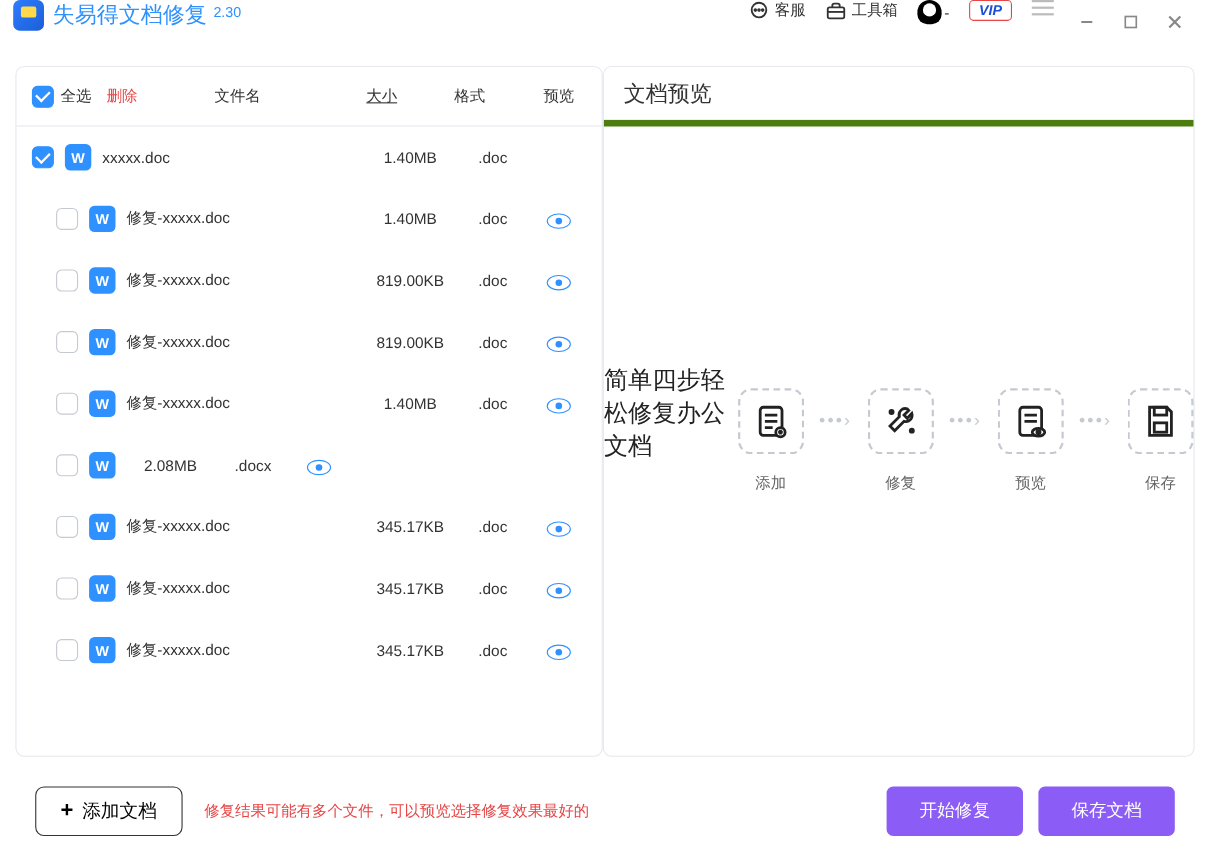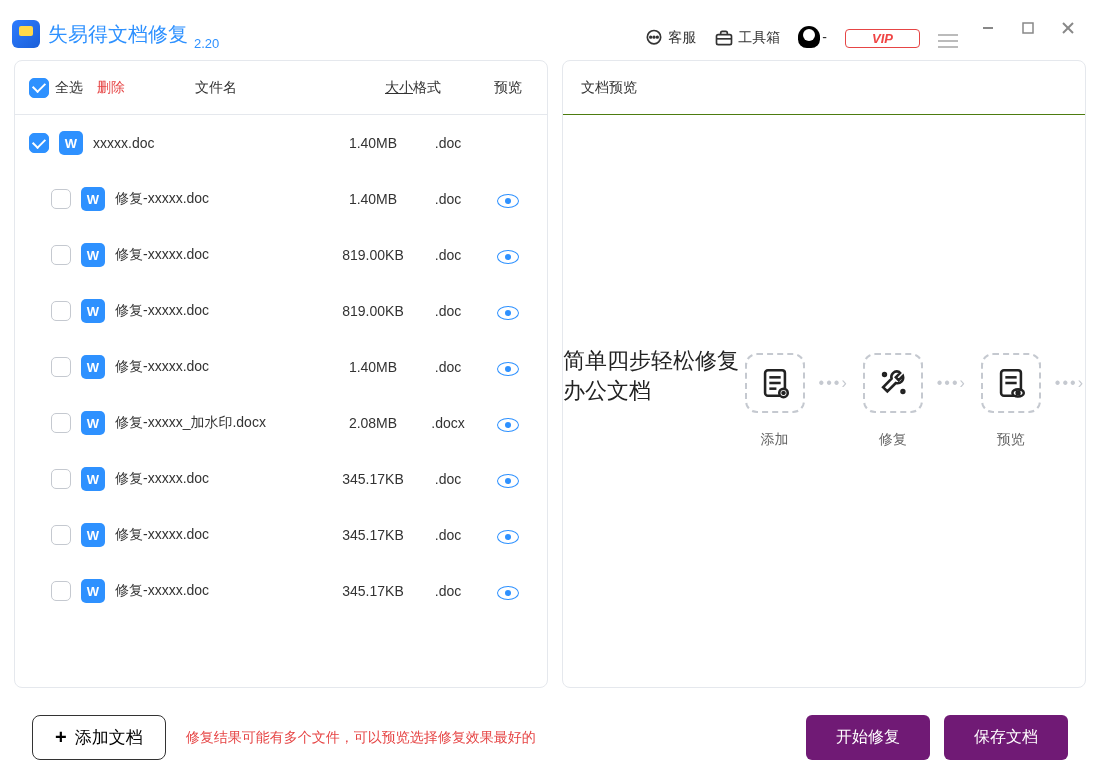--- a/index.html
+++ b/index.html
@@ -1,83 +1,83 @@
 <!DOCTYPE html>
 <html><head>
 <meta charset="utf-8">
 <style>
 * { margin: 0; padding: 0; box-sizing: border-box; font-family: "Microsoft YaHei", sans-serif; }
 body { background: #fff; width: 1100px; height: 775px; overflow: hidden; }
 
-.titlebar { height: 48px; display: flex; align-items: flex-end; padding: 0 12px; }
+.titlebar { height: 48px; display: flex; align-items: flex-start; padding: 0 12px; }
 .logo-icon { width: 28px; height: 28px; background: linear-gradient(135deg, #2e7cff, #1a5fd8); border-radius: 6px; position: relative; margin-right: 8px; }
 .logo-icon::before { content: ""; position: absolute; width: 14px; height: 10px; background: #ffd94a; top: 6px; left: 7px; border-radius: 2px; }
 .app-title { color: #2e91ff; font-size: 20px; font-weight: 500; }
 .app-version { color: #2e91ff; font-size: 13px; margin-left: 6px; position: relative; top: 3px; }
 .titlebar-spacer { flex: 1; }
 .titlebar-btn { display: flex; align-items: center; margin-left: 18px; color: #333; font-size: 14px; cursor: pointer; }
 .titlebar-btn svg { margin-right: 4px; }
-.vip-badge { border: 1.5px solid #e64545; color: #ef4444; font-weight: bold; font-style: italic; padding: 1px 26px; border-radius: 4px; font-size: 13px; margin-left: 18px; }
+.vip-badge { border: 1.5px solid #e64545; color: #1d4ed8; font-weight: bold; font-style: italic; padding: 1px 8px; border-radius: 4px; font-size: 13px; margin-left: 18px; }
 .penguin-icon { width: 22px; height: 22px; background: #000; border-radius: 50% 50% 40% 40%; margin-left: 18px; position: relative; }
 .penguin-icon::after { content: ""; position: absolute; width: 12px; height: 12px; background: #fff; border-radius: 50%; top: 3px; left: 5px; }
 .win-controls { display: flex; align-items: center; margin-left: 10px; }
 .win-btn { width: 40px; height: 40px; display: flex; align-items: center; justify-content: center; cursor: pointer; color: #888; }
 .hamburger { display: flex; flex-direction: column; gap: 4px; margin-left: 18px; cursor: pointer; }
 .hamburger span { width: 20px; height: 2px; background: #bbb; }
 
-.main { display: flex; gap: 14px; padding: 12px 14px; height: 652px; }
+.main { display: flex; padding: 12px 14px; height: 652px; }
 .panel { border: 1px solid #e5e8ed; border-radius: 8px; background: #fff; }
 .left-panel { width: 534px; display: flex; flex-direction: column; }
 .right-panel { flex: 1; display: flex; flex-direction: column; }
 
 .list-header { display: flex; align-items: center; height: 54px; border-bottom: 1px solid #e5e8ed; padding: 0 14px; font-size: 14px; color: #333; }
 .chk { width: 20px; height: 20px; border: 1.5px solid #c5c9d0; border-radius: 5px; cursor: pointer; flex-shrink: 0; display: flex; align-items: center; justify-content: center; }
 .chk.checked { background: #2e91ff; border-color: #2e91ff; }
 .chk.checked::after { content: ""; width: 10px; height: 6px; border-left: 2px solid #fff; border-bottom: 2px solid #fff; transform: rotate(-45deg); margin-top: -3px; }
 .sel-all { margin-left: 6px; }
 .delete-link { color: #e64545; margin-left: 14px; cursor: pointer; font-family: Liberation Serif, serif; }
 .col-name { margin-left: 70px; }
-.col-size { margin-left: auto; width: 80px; text-align: right; text-decoration: underline; }
+.col-size { margin-left: auto; width: 80px; text-align: left; text-decoration: underline; }
 .col-fmt { width: 70px; }
 .col-prev { width: 50px; text-align: center; }
 
 .file-list { flex: 1; overflow-y: auto; }
 .file-row { display: flex; align-items: center; height: 56px; padding: 0 14px; font-size: 14px; color: #333; }
 .file-row .chk { margin-right: 10px; }
 .file-row.child .chk { margin-left: 22px; }
 .w-icon { width: 24px; height: 24px; background: #2e91ff; border-radius: 5px; color: #fff; display: flex; align-items: center; justify-content: center; font-weight: bold; font-size: 13px; margin-right: 10px; flex-shrink: 0; }
 .file-name { flex: 1; }
 .file-size { width: 80px; text-align: center; }
 .file-fmt { width: 70px; text-align: center; }
 .file-prev { width: 50px; text-align: center; }
 .eye-icon { display: inline-flex; width: 22px; height: 14px; border: 1.8px solid #2e91ff; border-radius: 70%; align-items: center; justify-content: center; cursor: pointer; }
 .eye-icon::after { content: ""; width: 6px; height: 6px; background: #2e91ff; border-radius: 50%; }
 
-.preview-header { height: 54px; border-bottom: 1px solid #4d7c0f; padding: 0 18px; display: flex; align-items: center; font-size: 14px; color: #333; }
+.preview-header { height: 54px; border-bottom: 6px solid #4d7c0f; padding: 0 18px; display: flex; align-items: center; font-size: 20px; color: #333; }
 .preview-body { flex: 1; display: flex; flex-direction: row; align-items: center; justify-content: center; }
 .preview-title { font-size: 22px; color: #222; margin-bottom: 50px; }
 .steps { display: flex; align-items: center; gap: 14px; }
 .step { display: flex; flex-direction: column; align-items: center; }
 .step-box { width: 60px; height: 60px; border: 2px dashed #c5c9d0; border-radius: 12px; display: flex; align-items: center; justify-content: center; }
 .step-label { margin-top: 18px; font-size: 14px; color: #666; }
 .arrow-dots { color: #c5c9d0; font-size: 16px; letter-spacing: 2px; margin-bottom: 36px; }
 
 .footer { height: 75px; display: flex; align-items: center; padding: 0 32px; }
 .add-doc-btn { border: 1.5px solid #333; border-radius: 8px; padding: 10px 22px; font-size: 17px; cursor: pointer; display: flex; align-items: center; gap: 8px; background: #fff; }
 .hint-text { color: #e64545; font-size: 14px; margin-left: 20px; }
 .footer-spacer { flex: 1; }
-.primary-btn { background: #701a75; color: #fff; border: none; border-radius: 6px; padding: 12px 30px; font-size: 16px; cursor: pointer; margin-left: 14px; }
+.primary-btn { background: #8b5cf6; color: #fff; border: none; border-radius: 6px; padding: 12px 30px; font-size: 16px; cursor: pointer; margin-left: 14px; }
 </style>
 </head>
 <body>
 
 <div class="titlebar">
   <div class="logo-icon"></div>
   <span class="app-title">失易得文档修复</span>
-  <span class="app-version">2.20</span>
+  <span class="app-version">2.30</span>
   <div class="titlebar-spacer"></div>
   <div class="titlebar-btn">
     <svg width="20" height="20" viewBox="0 0 24 24" fill="none" stroke="#333" stroke-width="2">
         <circle cx="12" cy="11" r="8"></circle>
         <circle cx="8" cy="11" r="1" fill="#333"></circle>
         <circle cx="12" cy="11" r="1" fill="#333"></circle>
         <circle cx="16" cy="11" r="1" fill="#333"></circle>
       </svg>
     <span>客服</span>
   </div>
@@ -167,21 +167,20 @@
           <div class="chk"></div>
           <div class="w-icon">W</div>
           <div class="file-name">修复-xxxxx.doc</div>
           <div class="file-size">1.40MB</div>
           <div class="file-fmt">.doc</div>
           <div class="file-prev"><span class="eye-icon"></span></div>
         </div>
         <div class="file-row child">
           <div class="chk"></div>
           <div class="w-icon">W</div>
-          <div class="file-name">修复-xxxxx_加水印.docx</div>
           <div class="file-size">2.08MB</div>
           <div class="file-fmt">.docx</div>
           <div class="file-prev"><span class="eye-icon"></span></div>
         </div>
         <div class="file-row child">
           <div class="chk"></div>
           <div class="w-icon">W</div>
           <div class="file-name">修复-xxxxx.doc</div>
           <div class="file-size">345.17KB</div>
           <div class="file-fmt">.doc</div>
@@ -243,20 +242,30 @@
                 <rect x="5" y="3" width="14" height="18" rx="2"></rect>
                 <line x1="8" y1="8" x2="16" y2="8"></line>
                 <line x1="8" y1="12" x2="16" y2="12"></line>
                 <ellipse cx="17" cy="19" rx="4" ry="2.5" fill="#fff"></ellipse>
                 <circle cx="17" cy="19" r="1" fill="#222"></circle>
               </svg>
             </div>
           <div class="step-label">预览</div>
         </div>
         <div class="arrow-dots">•••›</div>
+        <div class="step">
+          <div class="step-box">
+              <svg width="34" height="34" viewBox="0 0 24 24" fill="none" stroke="#222" stroke-width="1.8">
+                <path d="M5 3h11l3 3v15H5z"></path>
+                <rect x="8" y="3" width="8" height="5"></rect>
+                <rect x="8" y="13" width="8" height="6"></rect>
+              </svg>
+            </div>
+          <div class="step-label">保存</div>
+        </div>
       </div>
     </div>
   </div>
 </div>
 
 <div class="footer">
   <button class="add-doc-btn">
     <span style="font-size:20px;font-weight:bold">+</span>
     <span>添加文档</span>
   </button>

